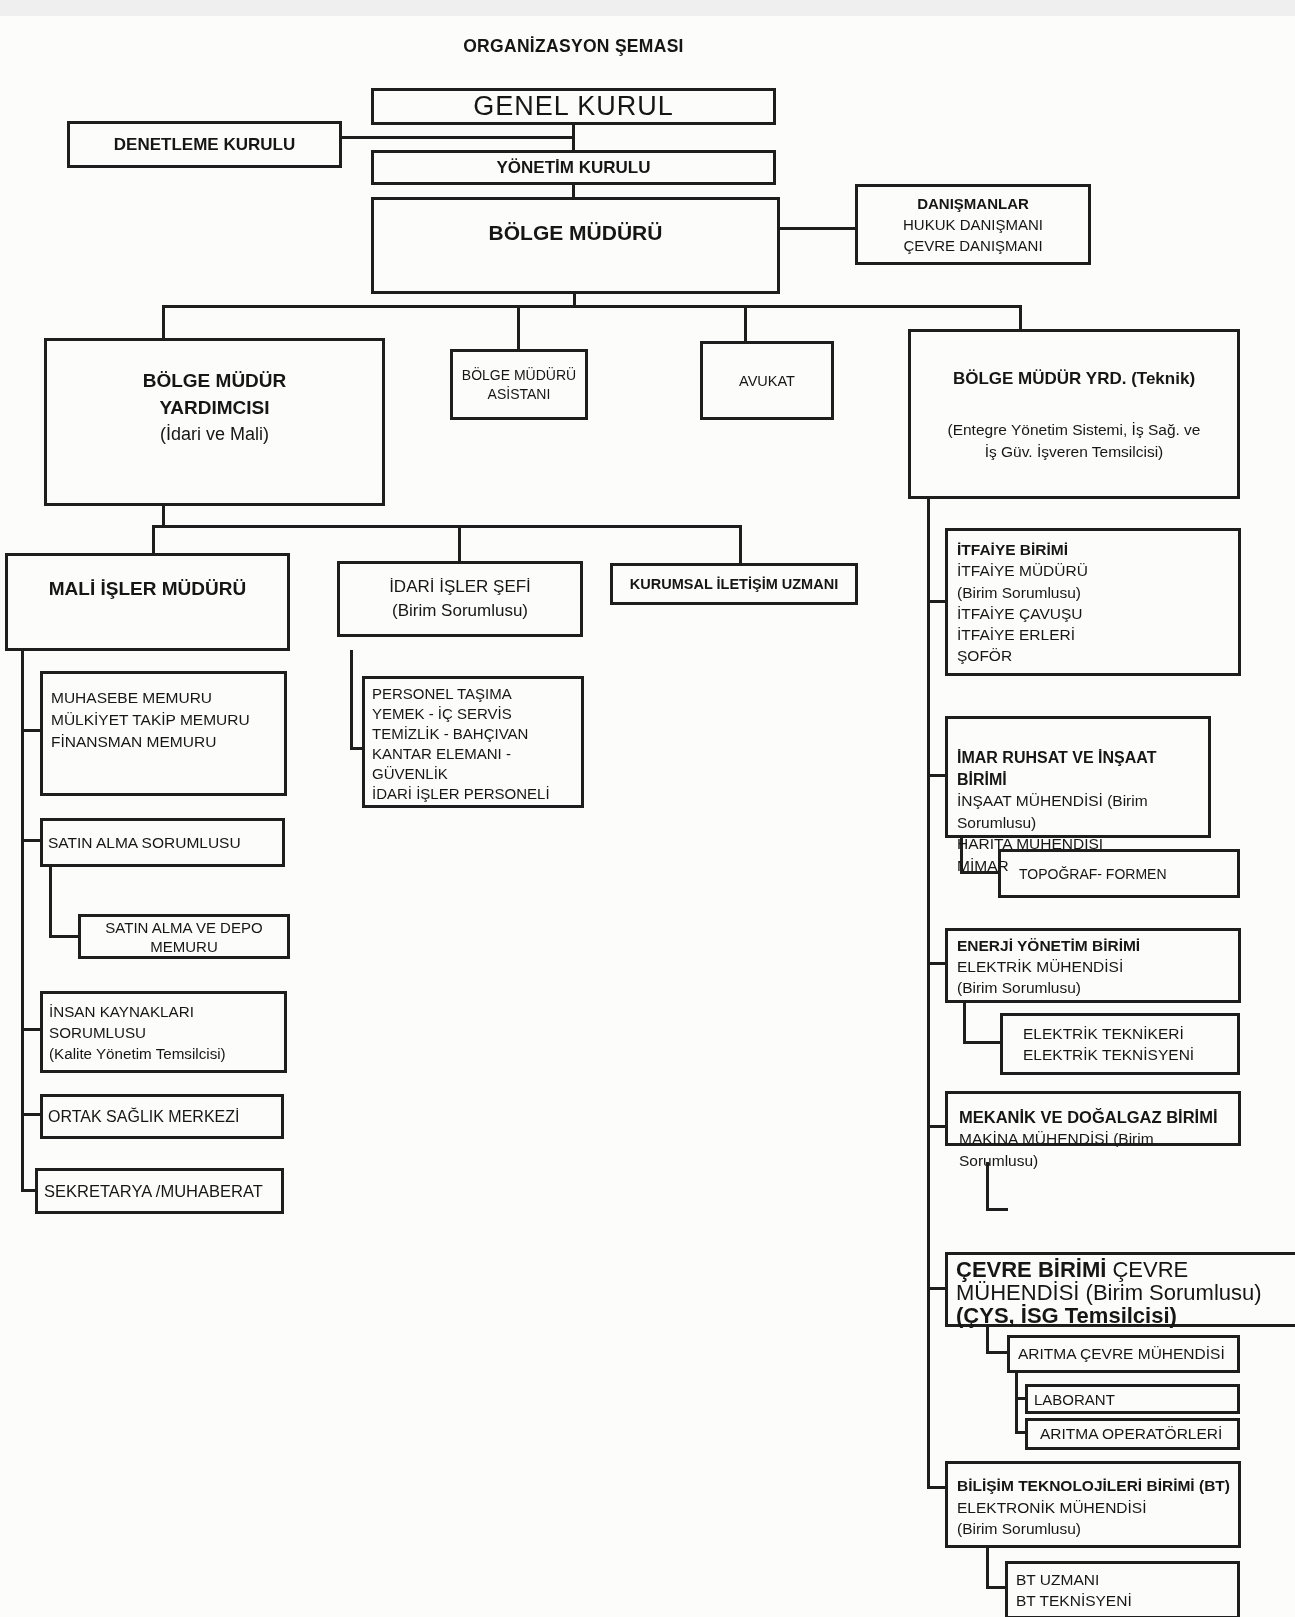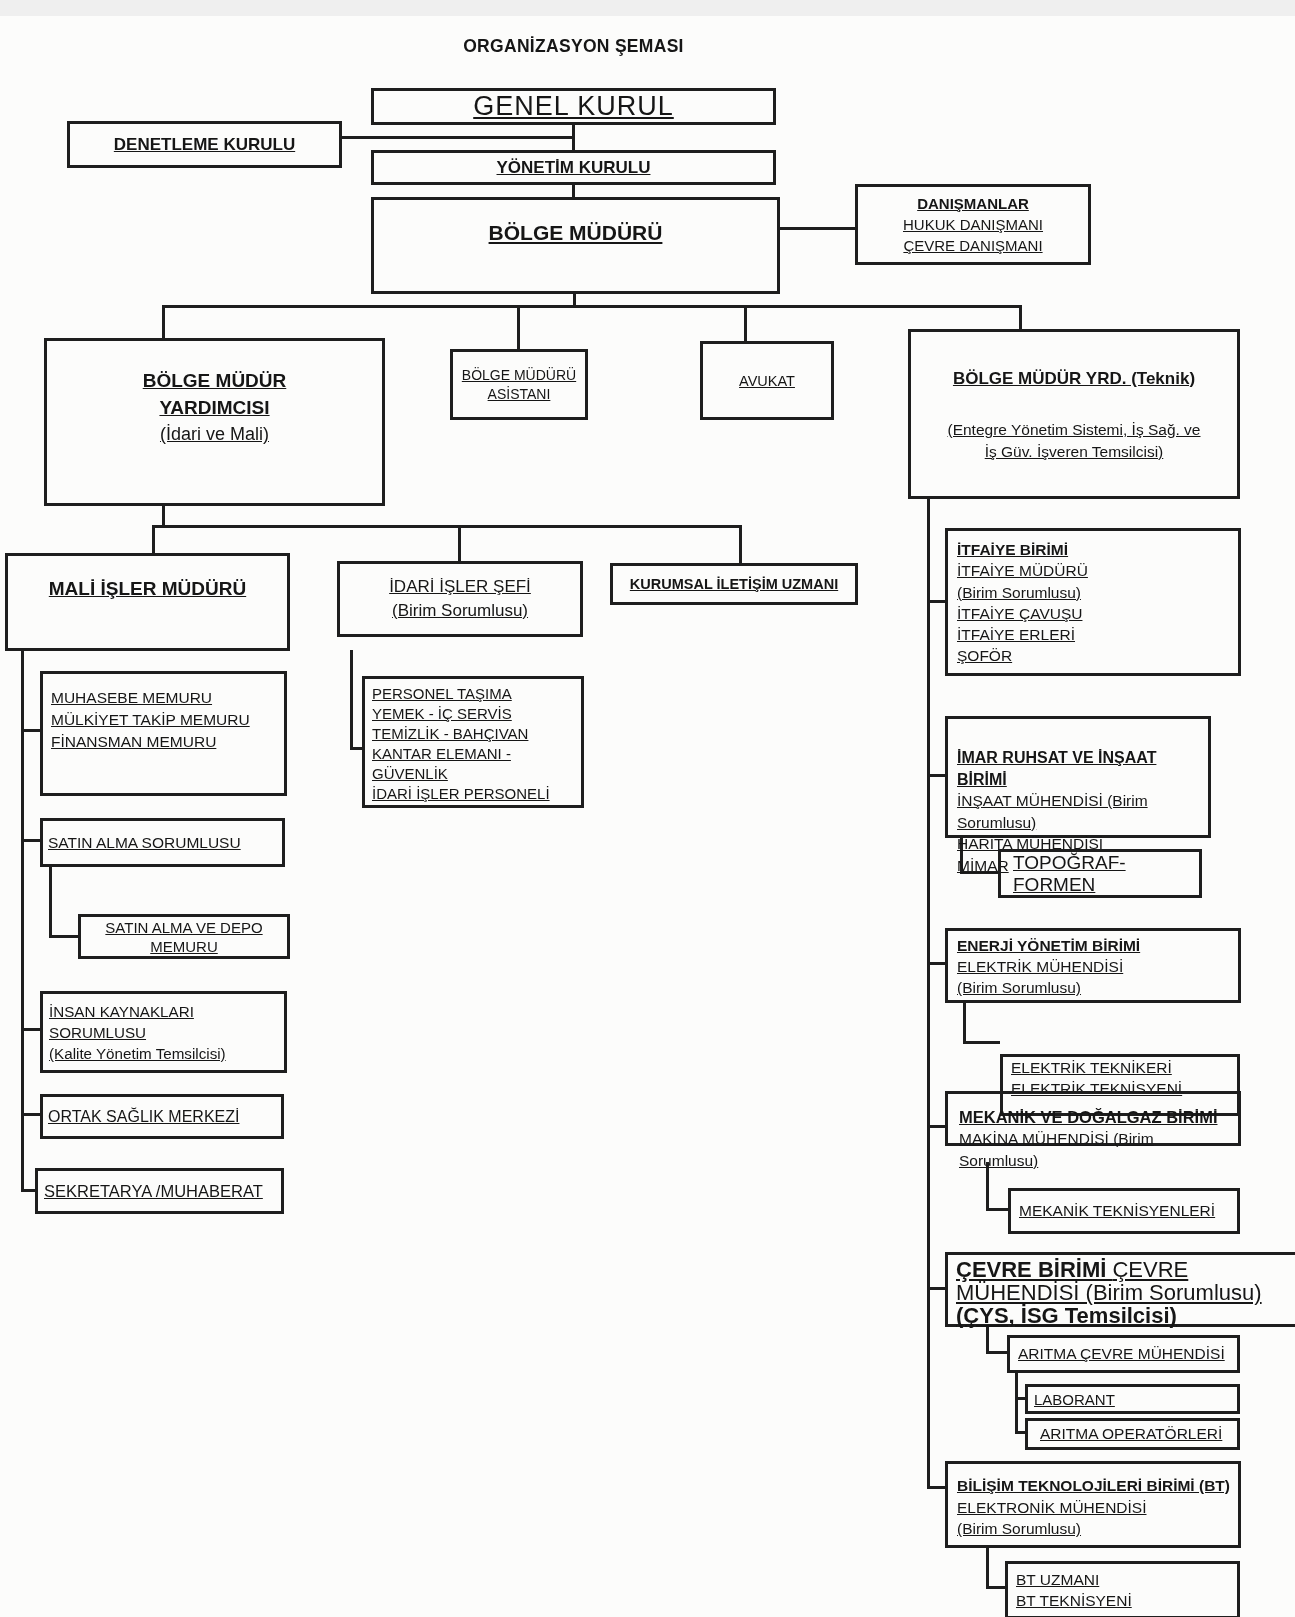--- a/index.html
+++ b/index.html
@@ -2,21 +2,21 @@
 <html><head>
 <meta charset="utf-8">
 <style>
   * { margin:0; padding:0; box-sizing:border-box; }
   html,body { background:#efefef; }
   body { font-family:"Liberation Sans","DejaVu Sans",sans-serif; }
   .canvas {
     position:relative; width:1295px; height:1617px; margin:16px auto;
     background:#fcfcfb; color:#161616; overflow:hidden;
   }
-  .box { position:absolute; border:3px solid #1e1e1e;text-decoration:underline; }
+  .box { position:absolute; border:3px solid #1e1e1e; }
   .ln  { position:absolute; background:#1e1e1e; }
   .cc  { display:flex; align-items:center; justify-content:center; text-align:center; }
   .col { display:flex; flex-direction:column; }
   .b   { font-weight:bold; }
   .title {
     position:absolute; left:371px; top:20px; width:405px;
     text-align:center; font-weight:bold; font-size:17.5px; letter-spacing:.3px;
   }
 </style>
 </head>
@@ -165,39 +165,38 @@
     <div>ŞOFÖR</div>
   </div>
 
   <div class="box col" style="left:945px;top:700px;width:266px;height:122px;padding:28px 2px 0 9px;font-size:15.5px;line-height:21.5px">
     <div class="b" style="font-size:16px">İMAR RUHSAT VE İNŞAAT BİRİMİ</div>
     <div>İNŞAAT MÜHENDİSİ (Birim Sorumlusu)</div>
     <div>HARİTA MÜHENDİSİ</div>
     <div>MİMAR</div>
   </div>
 
-  <div class="box" style="left:998px;top:833px;width:204px;height:49px;font-size:19px;display:flex;align-items:center;padding-left:12px">TOPOĞRAF- FORMEN</div>
+  <div class="box" style="left:998px;top:833px;width:242px;height:49px;font-size:14px;display:flex;align-items:center;padding-left:18px">TOPOĞRAF- FORMEN</div>
 
   <div class="box col" style="left:945px;top:912px;width:296px;height:75px;padding:4px 2px 0 9px;font-size:15.5px;line-height:21px">
     <div class="b">ENERJİ YÖNETİM BİRİMİ</div>
     <div>ELEKTRİK MÜHENDİSİ</div>
     <div>(Birim Sorumlusu)</div>
   </div>
 
-  <div class="box col" style="left:1000px;top:1038px;width:240px;height:62px;padding-left:8px;font-size:15.5px;line-height:21px">
+  <div class="box col" style="left:1000px;top:997px;width:240px;height:62px;justify-content:center;padding-left:20px;font-size:15.5px;line-height:21px">
     <div>ELEKTRİK TEKNİKERİ</div>
     <div>ELEKTRİK TEKNİSYENİ</div>
   </div>
 
   <div class="box col" style="left:945px;top:1075px;width:296px;height:55px;padding:12px 2px 0 11px;line-height:22px">
     <div class="b" style="font-size:16.5px">MEKANİK VE DOĞALGAZ BİRİMİ</div>
     <div style="font-size:15.5px">MAKİNA MÜHENDİSİ (Birim Sorumlusu)</div>
   </div>
 
-  <div class="box" style="left:1008px;top:1172px;width:232px;height:46px;font-size:15.5px;display:flex;align-items:center;padding-left:8px">MEKANİK TEKNİSYENLERİ</div>
 
   <div class="box" style="left:945px;top:1236px;width:356px;height:75px;padding:3px 6px 0 8px;font-size:22px;line-height:23px">
     <span class="b">ÇEVRE BİRİMİ </span><span>ÇEVRE MÜHENDİSİ (Birim Sorumlusu) </span><span class="b">(ÇYS, İSG Temsilcisi)</span>
   </div>
 
   <div class="box" style="left:1007px;top:1319px;width:233px;height:38px;font-size:15.5px;display:flex;align-items:center;padding-left:8px">ARITMA ÇEVRE MÜHENDİSİ</div>
 
   <div class="box" style="left:1025px;top:1368px;width:215px;height:30px;font-size:15px;display:flex;align-items:center;padding-left:6px">LABORANT</div>
 
   <div class="box" style="left:1025px;top:1402px;width:215px;height:32px;font-size:15.5px;display:flex;align-items:center;padding-left:12px">ARITMA OPERATÖRLERİ</div>

